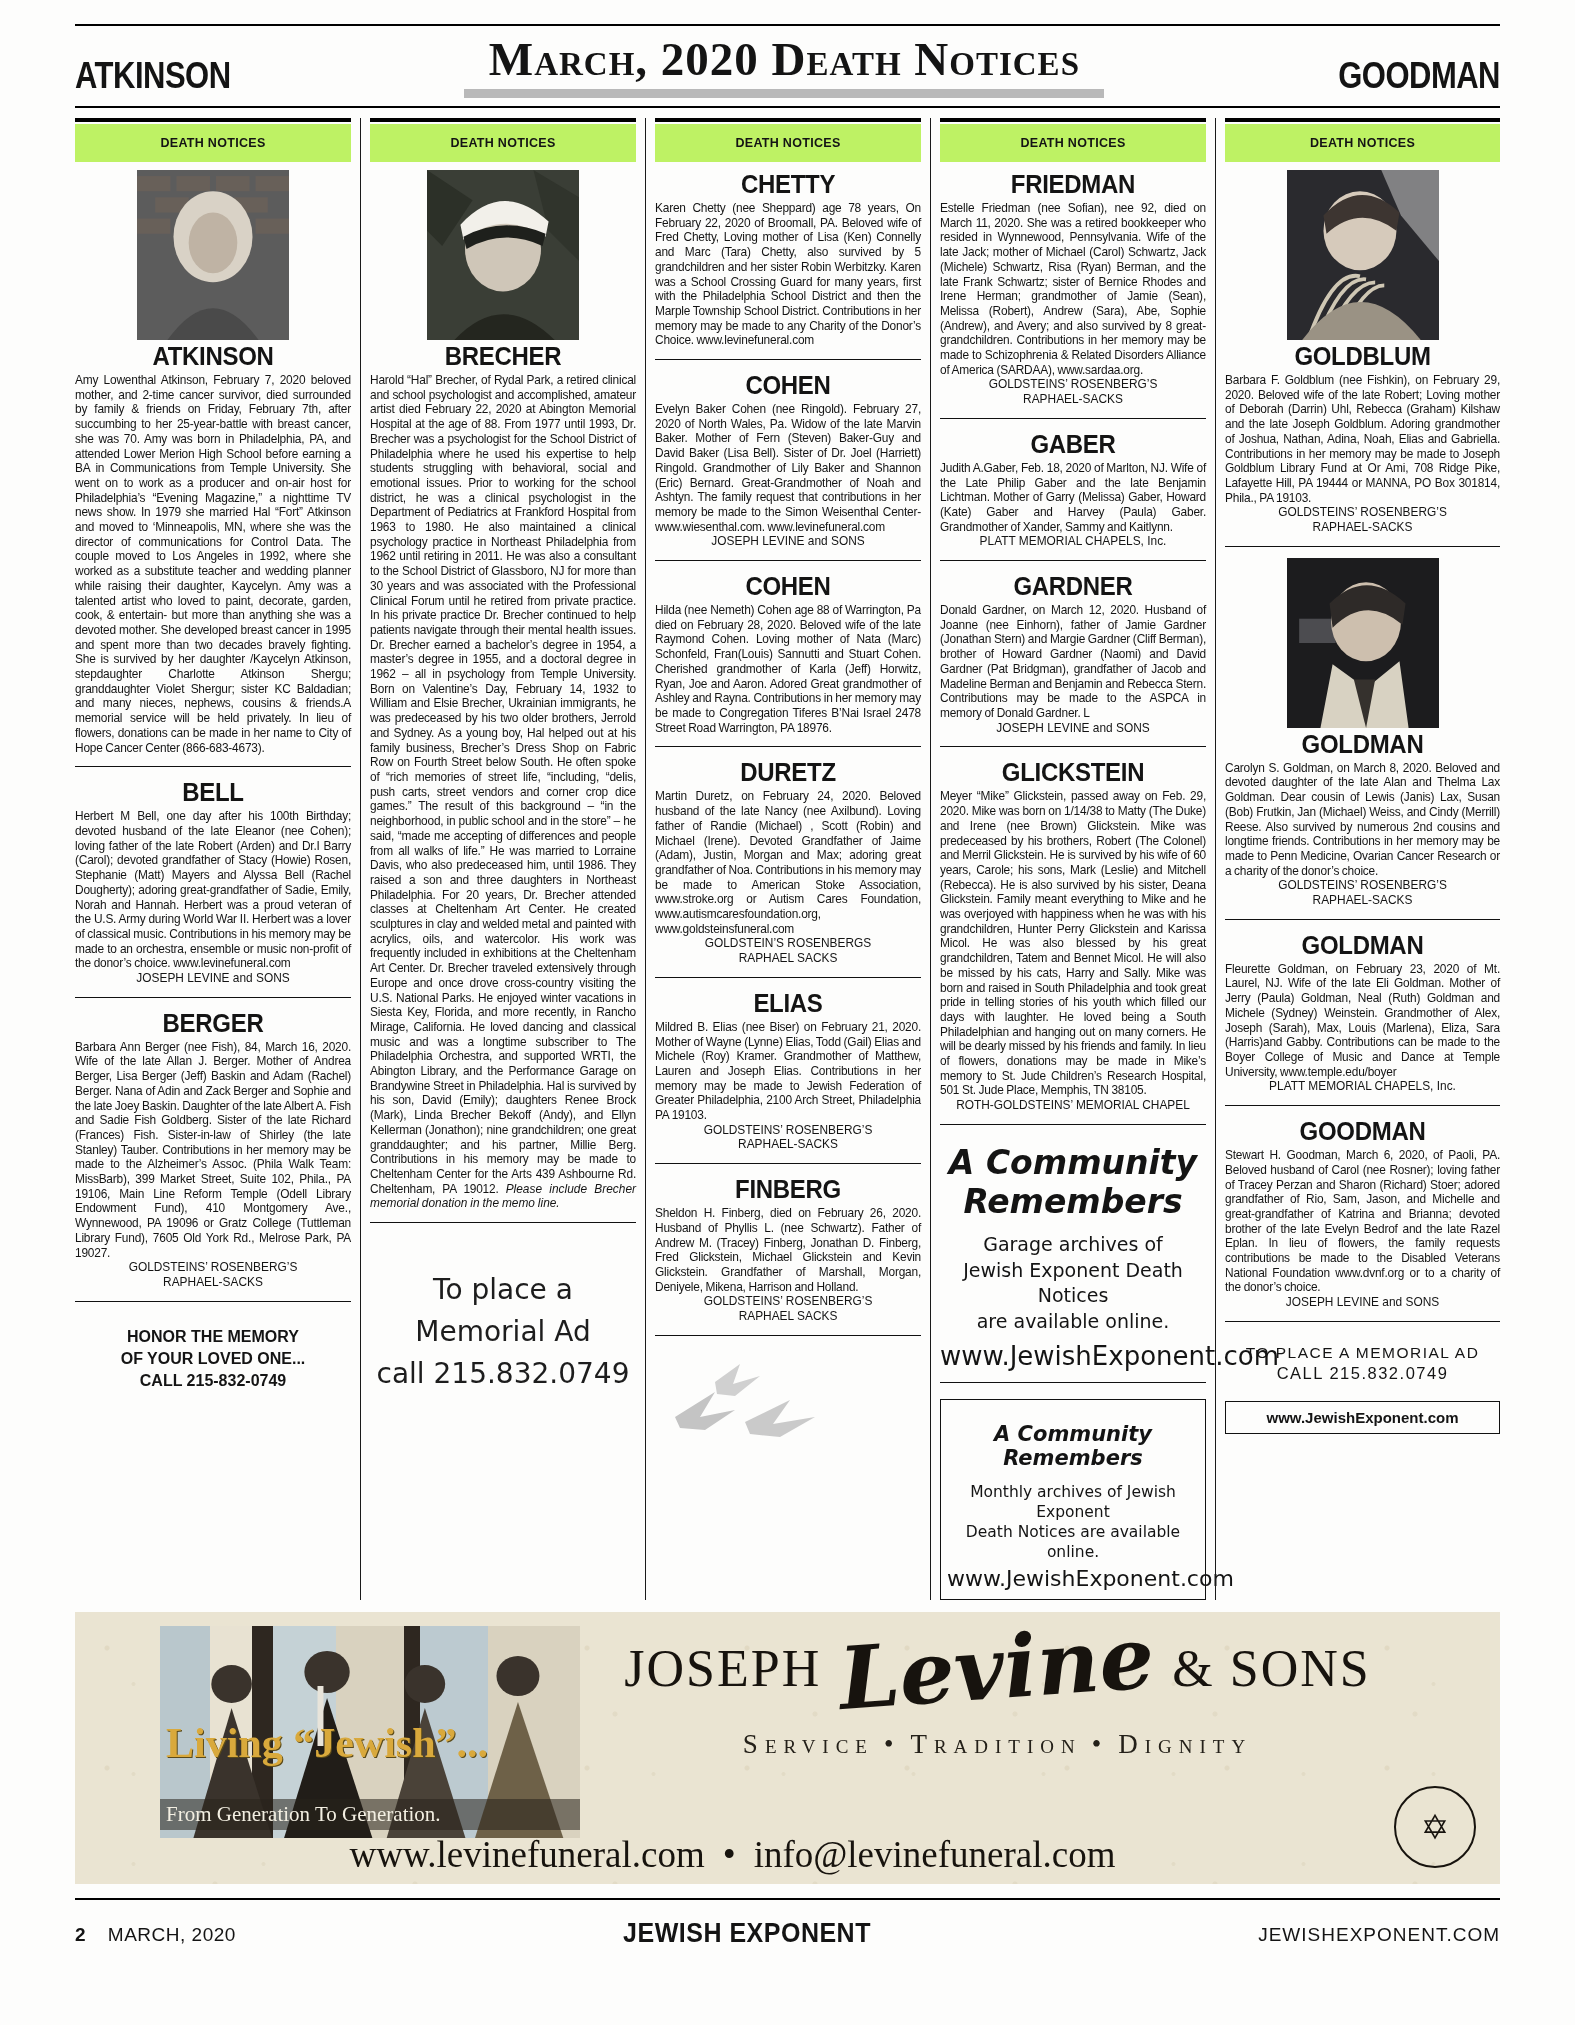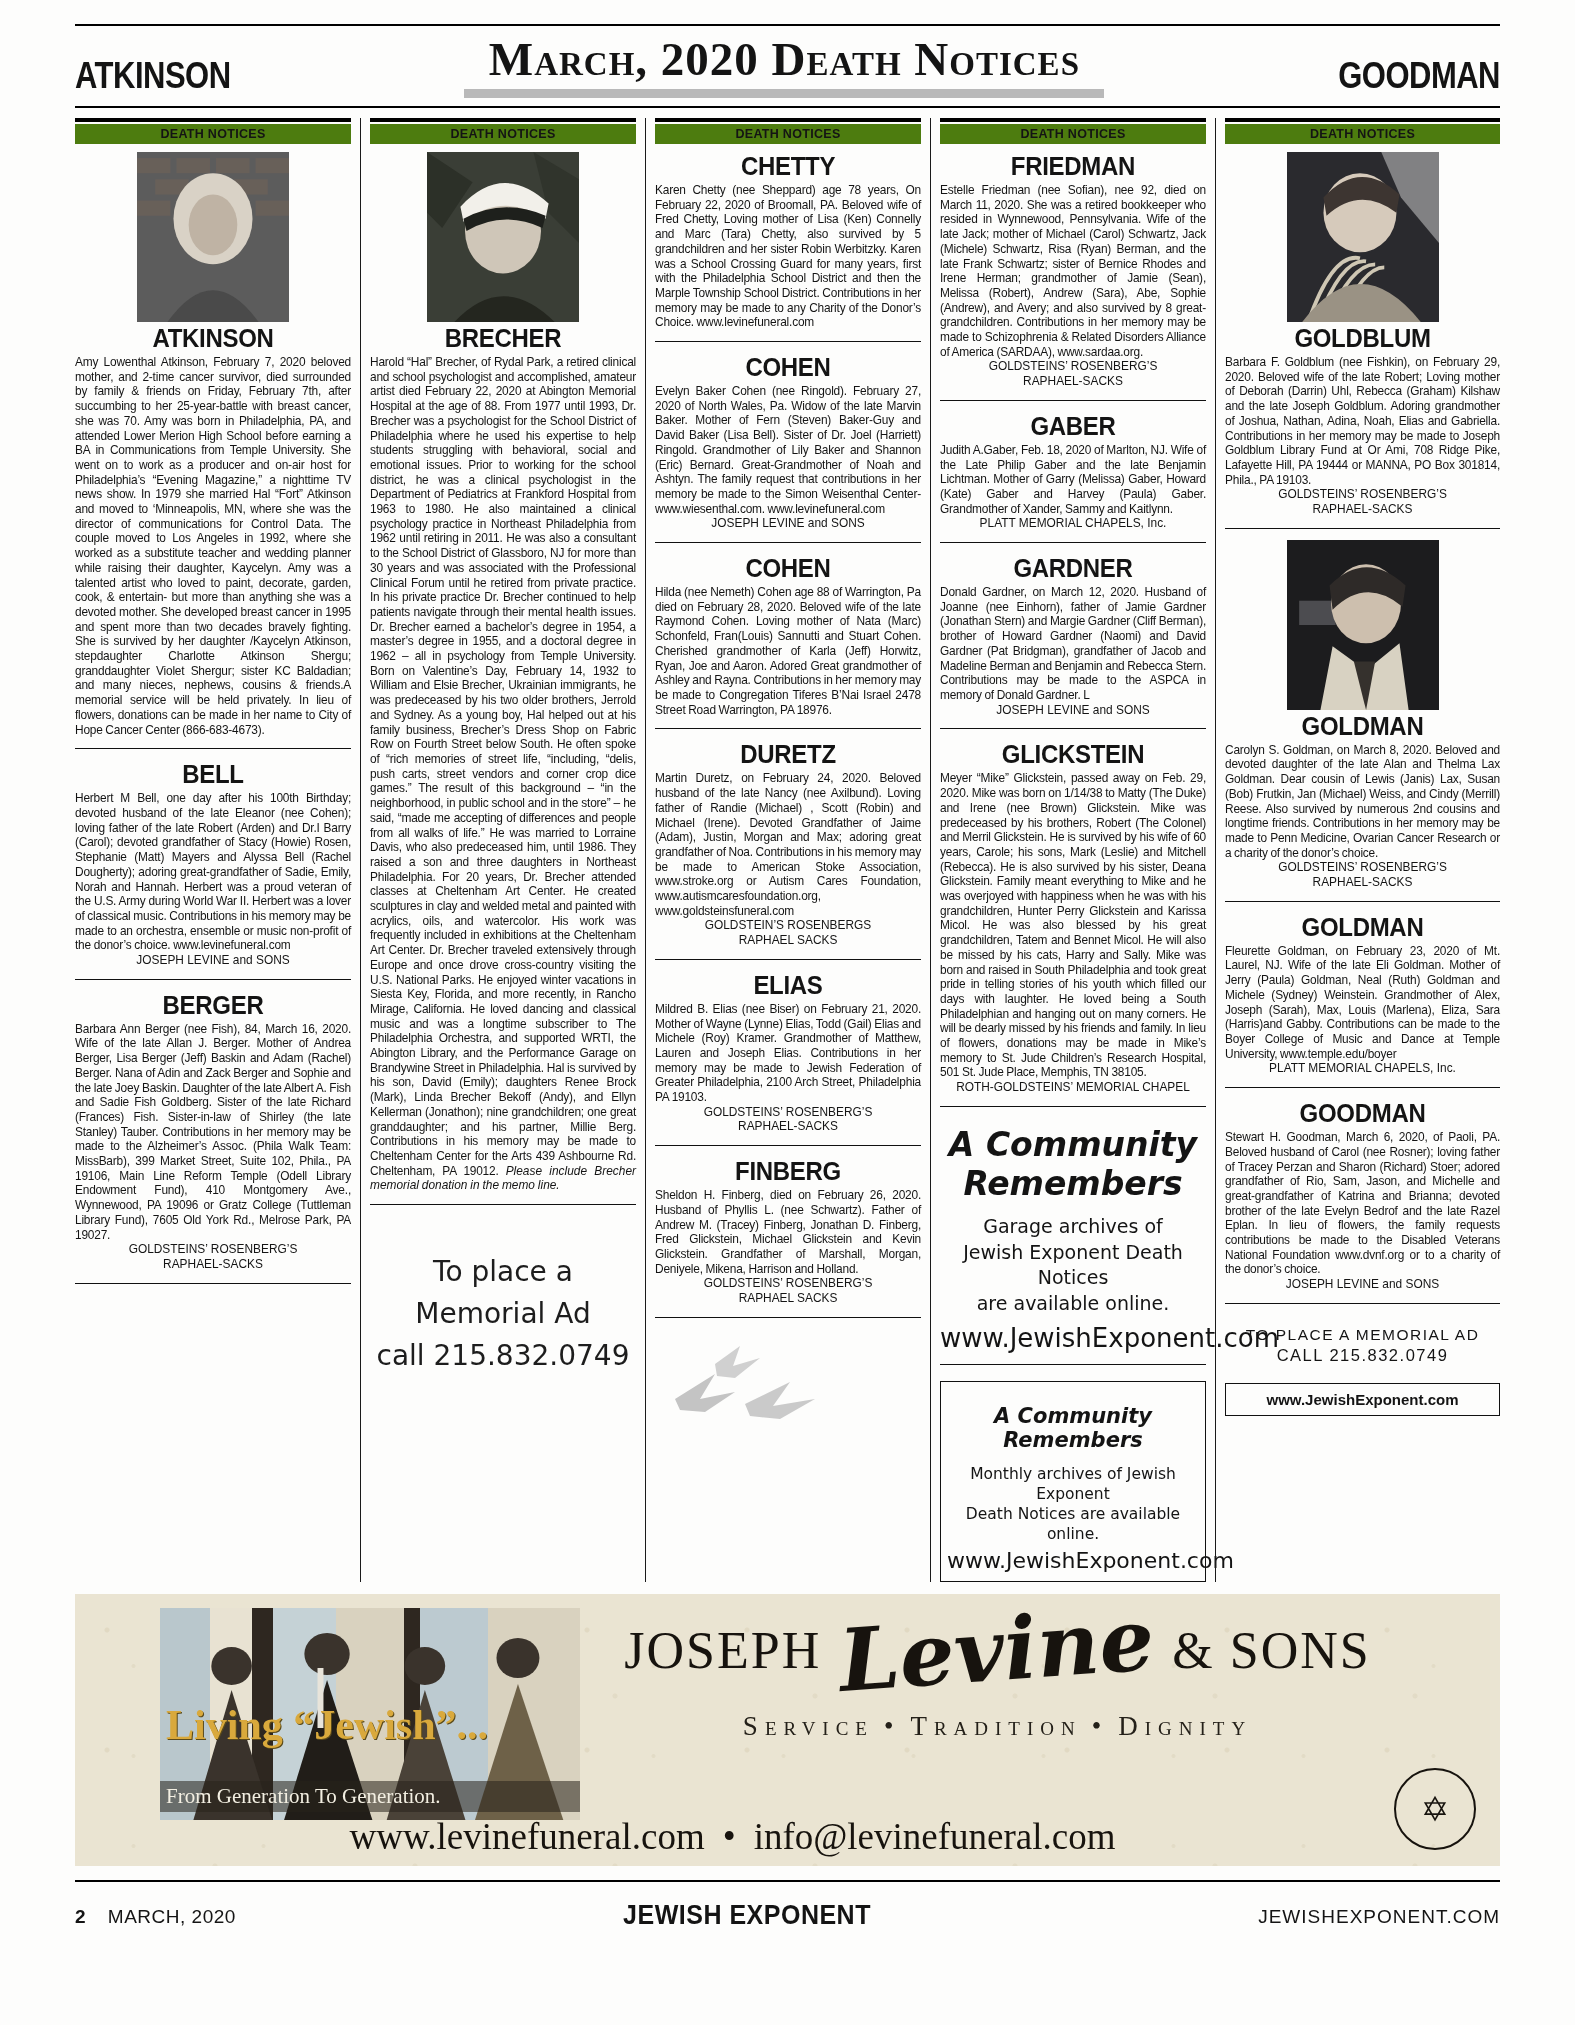--- a/index.html
+++ b/index.html
@@ -13,21 +13,21 @@
   .main-title{font-family:"Liberation Serif",serif;font-variant:small-caps;font-weight:bold;font-size:47px;line-height:1;letter-spacing:1px;}
   .title-underline{height:9px;background:#b9b9b9;width:640px;margin:6px auto 0 auto;}
 
   
   .columns{display:flex;margin-top:10px;}
   .col{width:285px;padding:0 9px;box-sizing:border-box;}
   .col + .col{border-left:1.5px solid #1a1a1a;}
   .col:first-child{padding-left:0;}
   .col:last-child{padding-right:0;}
   .dn-rule{height:4px;background:#000;margin-bottom:2px;}
-  .dn-bar{background:#4d7c0f;text-align:center;font-weight:bold;font-size:12.5px;padding:3px 0;letter-spacing:0.3px;margin-bottom:8px;}
+  .dn-bar{background:#bef264;text-align:center;font-weight:bold;font-size:12.5px;padding:12px 0;letter-spacing:0.3px;margin-bottom:8px;}
   .notice{margin-bottom:2px;}
   .nname{text-align:center;font-size:24px;font-weight:bold;margin:2px 0 3px 0;transform:scaleY(1.1);letter-spacing:-0.3px;}
   .body{font-size:11.9px;line-height:14.7px;text-align:justify;margin:0;letter-spacing:-0.2px;word-spacing:-0.4px;}
   .body i{letter-spacing:0;}
   .home{text-align:center;font-size:11.9px;line-height:14.7px;margin:0;}
   .sep{border-top:1.6px solid #111;margin:11px 0;}
 
   
   .photo{width:152px;height:170px;margin:2px auto 2px auto;position:relative;overflow:hidden;display:block;}
   .photo svg{display:block;width:100%;height:100%;}
@@ -132,20 +132,25 @@
       <div class="sep"></div>
 
       <div class="notice">
         <h3 class="nname">BERGER</h3>
         <p class="body">Barbara Ann Berger (nee Fish), 84, March 16, 2020. Wife of the late Allan J. Berger. Mother of Andrea Berger, Lisa Berger (Jeff) Baskin and Adam (Rachel) Berger. Nana of Adin and Zack Berger and Sophie and the late Joey Baskin. Daughter of the late Albert A. Fish and Sadie Fish Goldberg. Sister of the late Richard (Frances) Fish. Sister-in-law of Shirley (the late Stanley) Tauber. Contributions in her memory may be made to the Alzheimer’s Assoc. (Phila Walk Team: MissBarb), 399 Market Street, Suite 102, Phila., PA 19106, Main Line Reform Temple (Odell Library Endowment Fund), 410 Montgomery Ave., Wynnewood, PA 19096 or Gratz College (Tuttleman Library Fund), 7605 Old York Rd., Melrose Park, PA 19027.</p>
         <p class="home">GOLDSTEINS’ ROSENBERG’S</p>
         <p class="home">RAPHAEL-SACKS</p>
       </div>
       <div class="sep"></div>
 
+      <div class="honor">
+        <div>HONOR THE MEMORY</div>
+        <div>OF YOUR LOVED ONE...</div>
+        <div>CALL 215-832-0749</div>
+      </div>
     </div>
 
     <div class="col">
       <div class="dn-rule"></div>
       <div class="dn-bar">DEATH NOTICES</div>
 
       <div class="notice">
         <div class="photo">
           <svg viewBox="0 0 100 112" preserveAspectRatio="none">
             <rect width="100" height="112" fill="#3a3e36"></rect>

